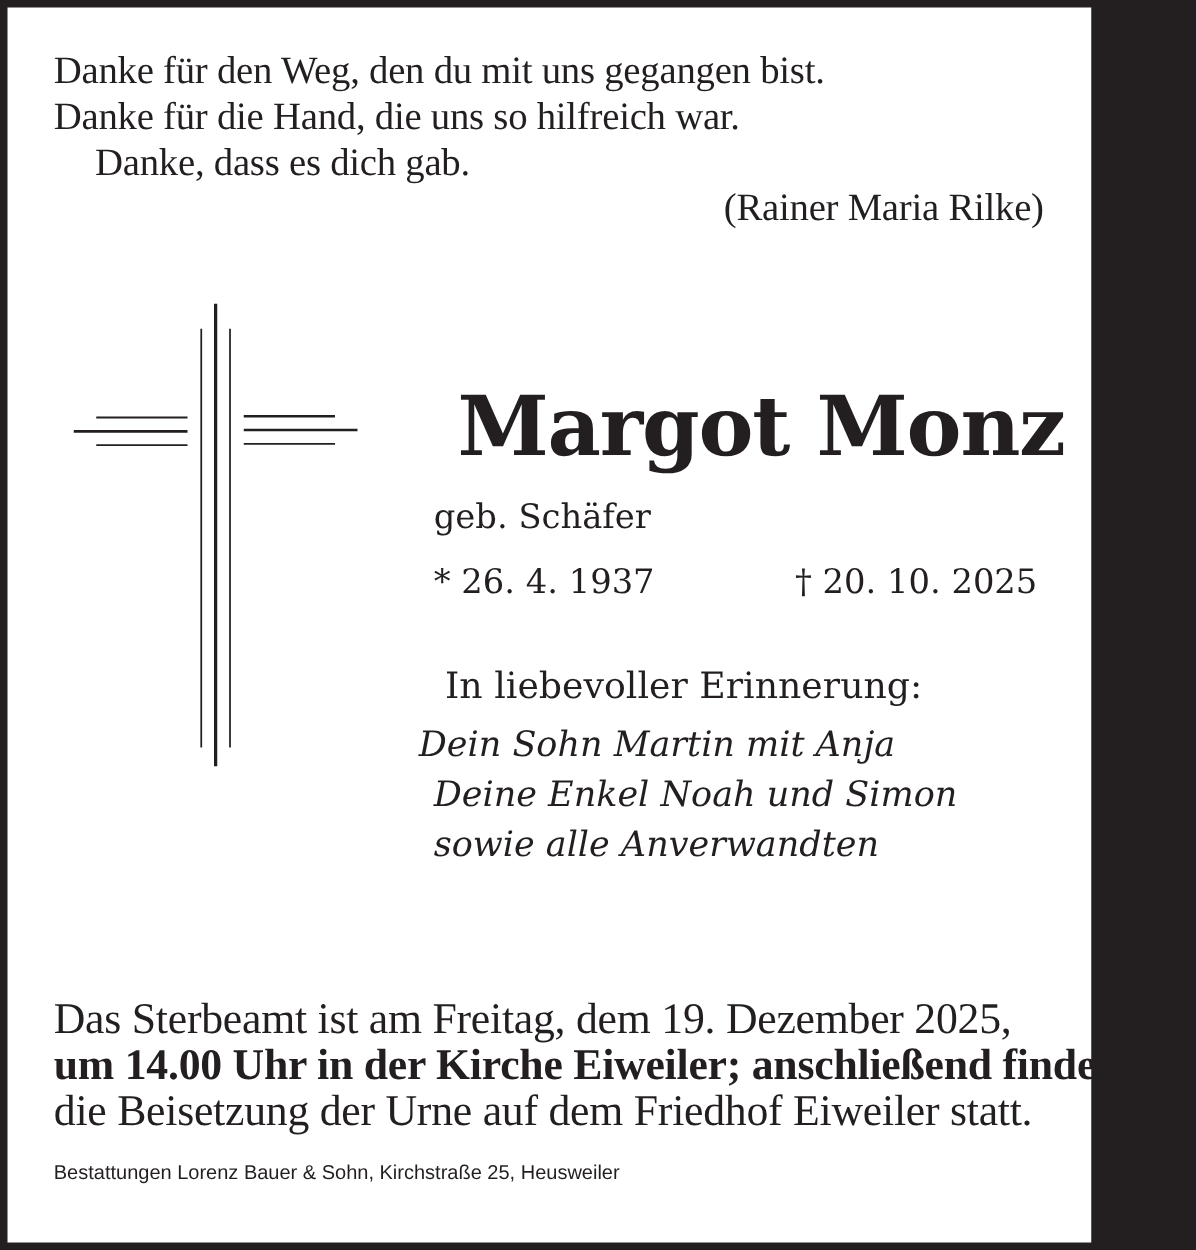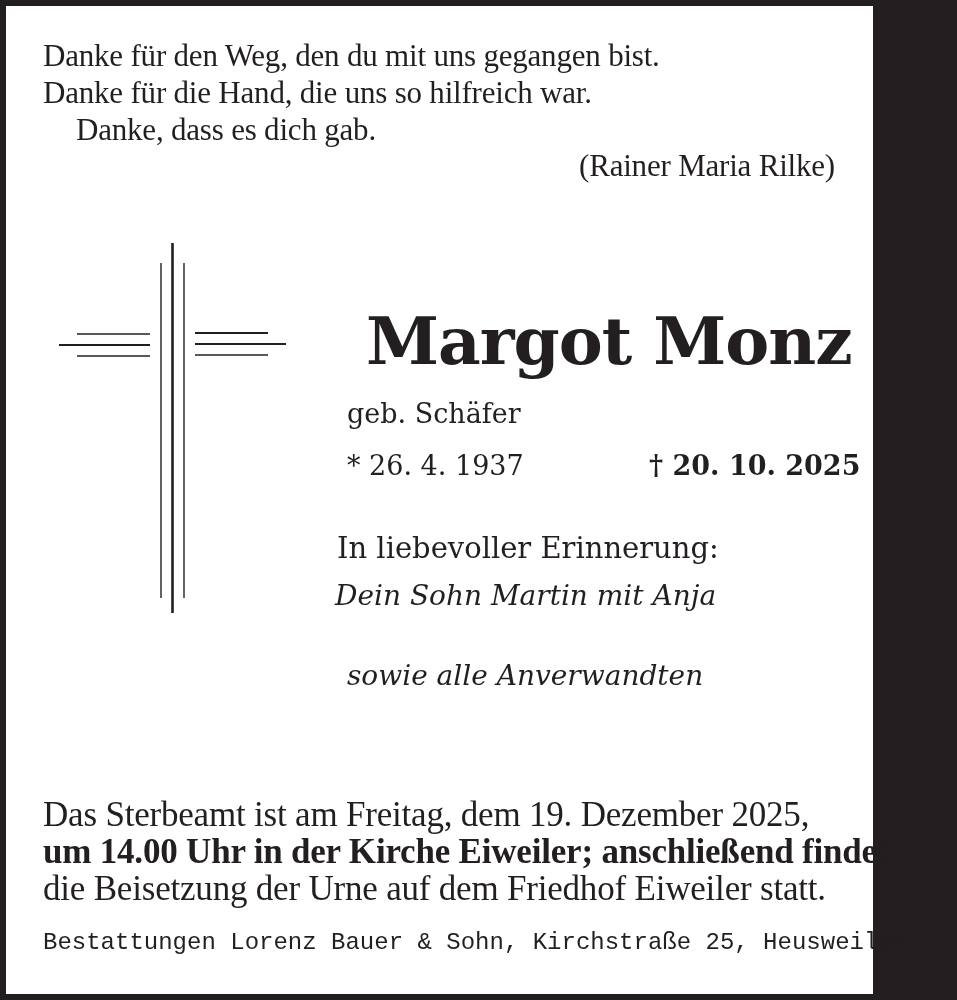--- a/index.html
+++ b/index.html
@@ -58,22 +58,22 @@
     font-size: 27px;
     line-height: 1;
   }
   .service {
     font-family: "Liberation Serif", "DejaVu Serif", serif;
     font-size: 35px;
     line-height: 37px;
     letter-spacing: -0.2px;
   }
   .funeral-home {
-    font-family: Liberation Mono, monospace;
-    font-size: 24px;
+    font-family: Liberation Sans, sans-serif;
+    font-size: 16px;
     line-height: 1;
   }
 </style>
 </head>
 <body>
 
 <div class="page">
 
   <div>
     <div class="abs quote-line" style="left:37px; top:32px;">Danke für den Weg, den du mit uns gegangen bist.</div>
@@ -92,24 +92,25 @@
       <line x1="77" y1="356" x2="150" y2="356" stroke-width="1.4"></line>
       <line x1="195" y1="333" x2="268" y2="333" stroke-width="2"></line>
       <line x1="195" y1="344" x2="286" y2="344" stroke-width="2"></line>
       <line x1="195" y1="355" x2="268" y2="355" stroke-width="1.4"></line>
     </g>
   </svg>
 
   <div class="abs name" style="left:360px; top:302px;">Margot Monz</div>
   <div class="abs sub" style="left:341px; top:394px;">geb. Schäfer</div>
   <div class="abs dates" style="left:341px; top:446px;">* 26. 4. 1937</div>
-  <div class="abs dates" style="left:643px; top:446px;font-weight:bold;">† 20. 10. 2025</div>
+  <div class="abs dates" style="left:630px; top:446px;">† 20. 10. 2025</div>
 
-  <div class="abs remember" style="left:331px; top:528px;">In liebevoller Erinnerung:</div>
+  <div class="abs remember" style="left:350px; top:528px;">In liebevoller Erinnerung:</div>
   <div class="abs mourner" style="left:329px; top:570px;">Dein Sohn Martin mit Anja</div>
+  <div class="abs mourner" style="left:341px; top:610px;">Deine Enkel Noah und Simon</div>
   <div class="abs mourner" style="left:341px; top:650px;">sowie alle Anverwandten</div>
 
 
   <div class="abs service" style="left:37px; top:790px;">Das Sterbeamt ist am Freitag, dem 19. Dezember 2025,</div>
   <div class="abs service" style="left:37px; top:827px;font-weight:bold;">um 14.00 Uhr in der Kirche Eiweiler; anschließend findet</div>
   <div class="abs service" style="left:37px; top:864px;">die Beisetzung der Urne auf dem Friedhof Eiweiler statt.</div>
 
   <div class="abs funeral-home" style="left:37px; top:925px;">Bestattungen Lorenz Bauer &amp; Sohn, Kirchstraße 25, Heusweiler</div>
 
 </div>

